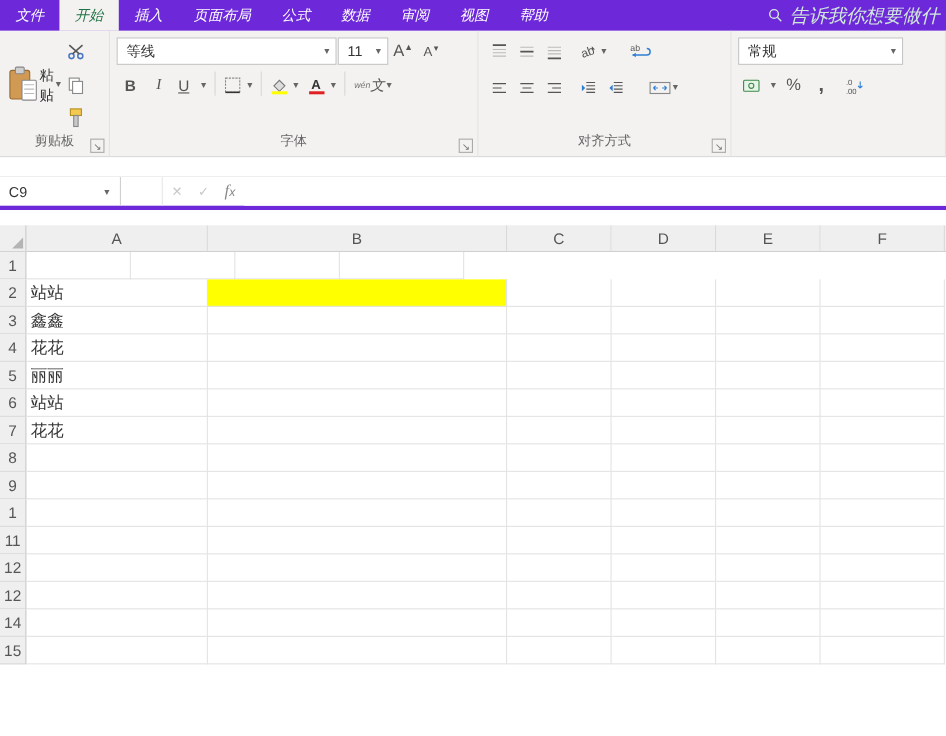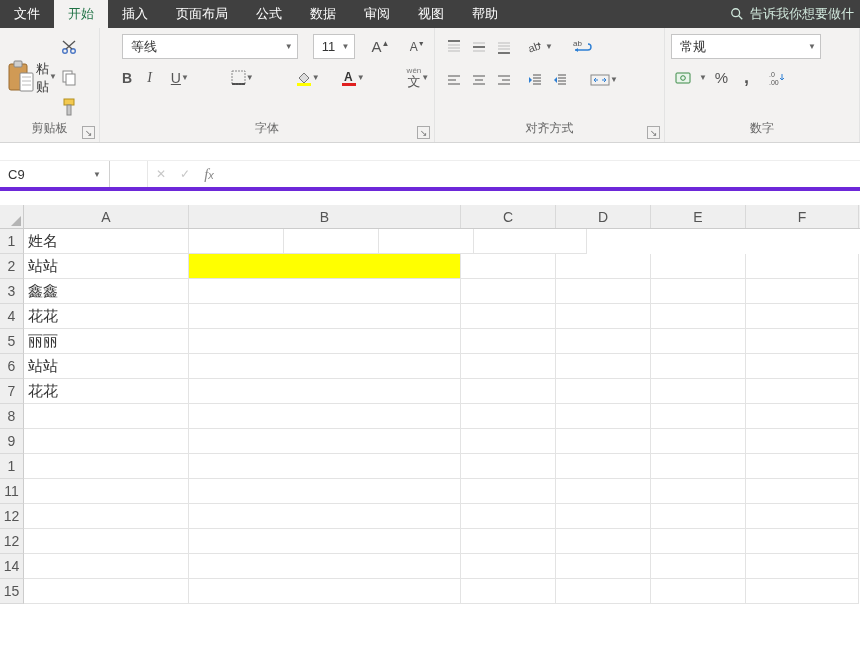--- a/index.html
+++ b/index.html
@@ -1,42 +1,42 @@
 <!DOCTYPE html>
 <html><head>
 <meta charset="utf-8">
 <style>
   * { box-sizing: border-box; margin: 0; padding: 0; font-family: "Microsoft YaHei", Arial, sans-serif; }
   body { width: 860px; height: 669px; background: #ffffff; font-size: 12px; color: #333; overflow: hidden; }
 
   
-  .ribbon-top { background: #404040; height: 28px; display: flex; align-items: stretch; }
+  .ribbon-top { background: #6d28d9; height: 28px; display: flex; align-items: stretch; font-style: italic; }
   .rt-item { color: #ffffff; padding: 0 14px; display: flex; align-items: center; font-size: 13px; cursor: pointer; }
   .rt-item.active { background: #f3f2f1; color: #217346; }
-  .rt-search { display: flex; align-items: center; gap: 6px; color: #d0e8dc; font-size: 13px; margin-left: auto; padding: 0 6px 0 8px; white-space: nowrap; overflow: hidden; }
+  .rt-search { display: flex; align-items: center; gap: 6px; color: #d0e8dc; font-size: 17px; margin-left: auto; padding: 0 6px 0 8px; white-space: nowrap; overflow: hidden; }
 
   
   .ribbon-bar { background: #f3f2f1; height: 115px; border-bottom: 1px solid #d5d5d5; display: flex; }
   .group { border-right: 1px solid #e3e3e3; display: flex; flex-direction: column; }
   .group-tools { flex: 1; display: flex; align-items: stretch; padding: 4px 6px 0 6px; }
   .group-label { height: 22px; display: flex; justify-content: center; font-size: 12px; color: #666; position: relative; }
   .group-label .dlaunch { position: absolute; right: 4px; bottom: 3px; width: 13px; height: 13px; border: 1px solid #aaa; display:flex; align-items:center; justify-content:center; font-size:9px; color:#777; }
 
   
   .g-clip .group-tools { gap: 4px; }
   .paste-col { display:flex; align-items:center; justify-content:flex-start; width:46px; }
   .paste-col .ic { width:30px; height:36px; margin-top:2px; }
   .paste-col .lab { font-size:13px; margin-top:4px; }
   .paste-col .dd { font-size:8px; color:#666; }
   .clip-rt { display:flex; flex-direction:column; gap:4px; padding-top:2px; }
   .clip-rt .cb { width:26px; height:26px; display:flex; align-items:center; justify-content:center; }
 
   
   .g-font { width: 335px; }
-  .g-font .row { display:flex; align-items:flex-start; gap:15px;margin-left:16px; }
+  .g-font .row { display:flex; align-items:flex-start; gap:1px; }
   .g-font .group-tools { flex-direction: column; gap:6px; padding-top:6px; }
   .sel { background:#fff; border:1px solid #c5c5c5; height:25px; display:flex; align-items:center; padding:0 4px 0 8px; font-size:13px; }
   .sel.font { width:200px; justify-content:space-between; }
   .sel.size { width:46px; justify-content:space-between; }
   .sq-btn { width:25px; height:25px; display:flex; align-items:center; justify-content:center; font-size:14px; color:#555; }
   .sq-btn.dd { width:33px; justify-content:space-between; padding:0 2px 0 4px; }
   .caret { font-size:8px; color:#666; }
 
   
   .g-align { width:230px; }
@@ -201,21 +201,21 @@
           <span>
               <svg width="16" height="16" viewBox="0 0 16 16">
                 <text x="3" y="11" font-size="12" font-weight="bold" fill="#333">A</text>
                 <rect x="1" y="13" width="14" height="3" fill="#e02020"></rect>
               </svg>
             </span>
           <span class="caret">▼</span>
         </div>
         <div style="width:1px;height:22px;background:#d6d6d6;margin:0 3px;"></div>
         <div class="sq-btn dd">
-          <span style="display:flex;flex-direction:column;align-items:center;line-height:1;">
+          <span style="display:flex;flex-direction:row;align-items:center;line-height:1;font-style:italic;">
             <span style="font-size:8px;color:#777;">wén</span>
             <span style="font-size:13px;">文</span>
           </span>
           <span class="caret">▼</span>
         </div>
       </div>
     </div>
     <div class="group-label">
       <span>字体</span>
       <span class="dlaunch">↘</span>
@@ -373,23 +373,20 @@
         <div class="sq-btn">
           <span>
               <svg width="20" height="16" viewBox="0 0 20 16">
                 <text x="1" y="7" font-size="7" fill="#555">.0</text>
                 <text x="1" y="15" font-size="7" fill="#555">.00</text>
                 <path d="M14 4 v6 M14 10 l-2 -2 M14 10 l2 -2" stroke="#2d7fd4" fill="none"></path>
               </svg>
             </span>
         </div>
       </div>
-    </div>
-    <div class="group-label">
-      <span>数字</span>
     </div>
   </div>
 </div>
 
 <div class="grid-fx-gap"></div>
 
 <div class="fx-row">
   <div class="namebox">
     <span>C9</span>
     <span class="caret">▼</span>
@@ -411,21 +408,20 @@
     <div class="ch cA">A</div>
     <div class="ch cB">B</div>
     <div class="ch cC">C</div>
     <div class="ch cD">D</div>
     <div class="ch cE">E</div>
     <div class="ch cF">F</div>
   </div>
   <div id="grid-rows">
       <div class="row">
         <div class="rh">1</div>
-        <div class="cell cA">姓名</div>
         <div class="cell cC"></div>
         <div class="cell cD"></div>
         <div class="cell cE"></div>
         <div class="cell cF"></div>
       </div>
       <div class="row">
         <div class="rh">2</div>
         <div class="cell cA">站站</div>
         <div class="cell cB yellow"></div>
         <div class="cell cC"></div>

